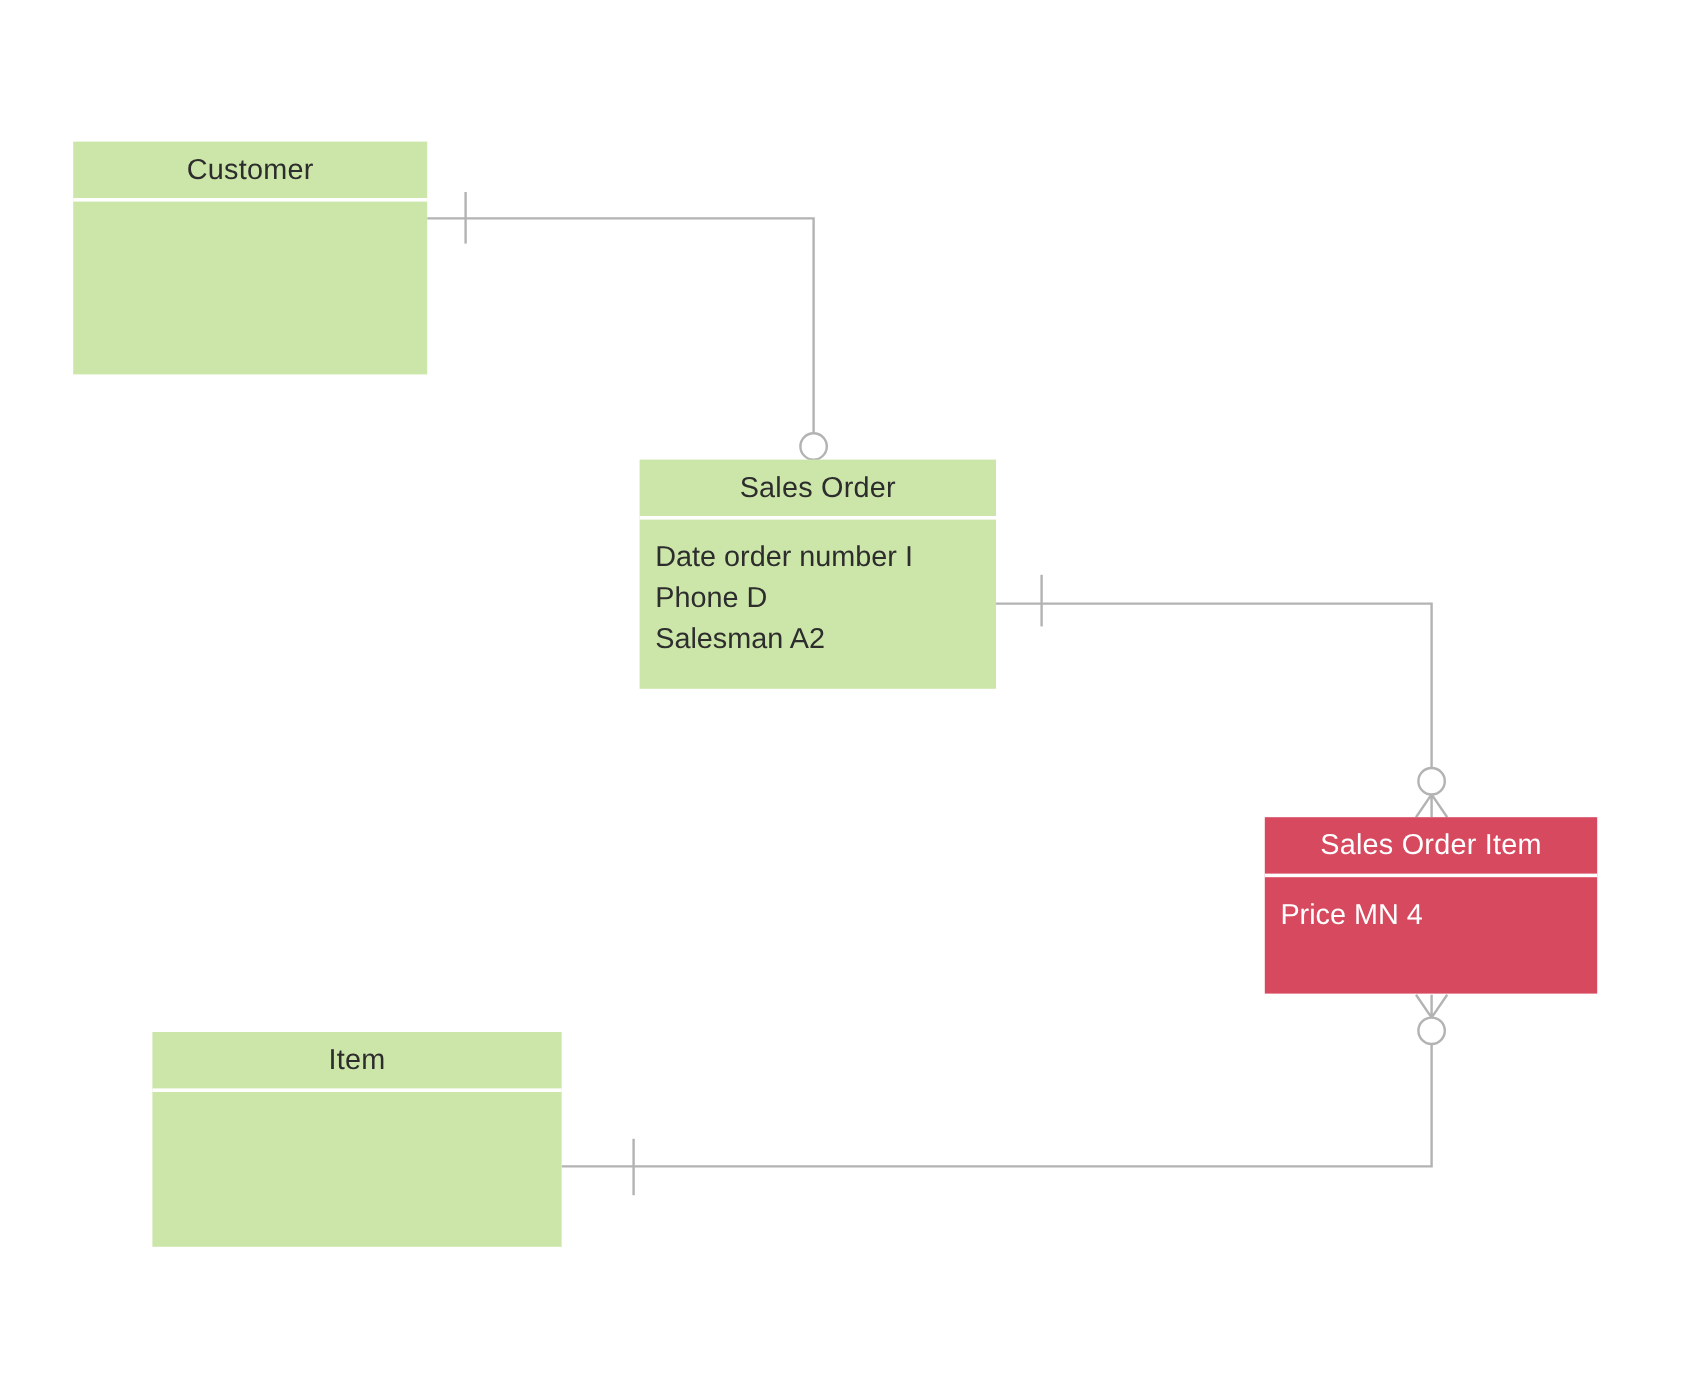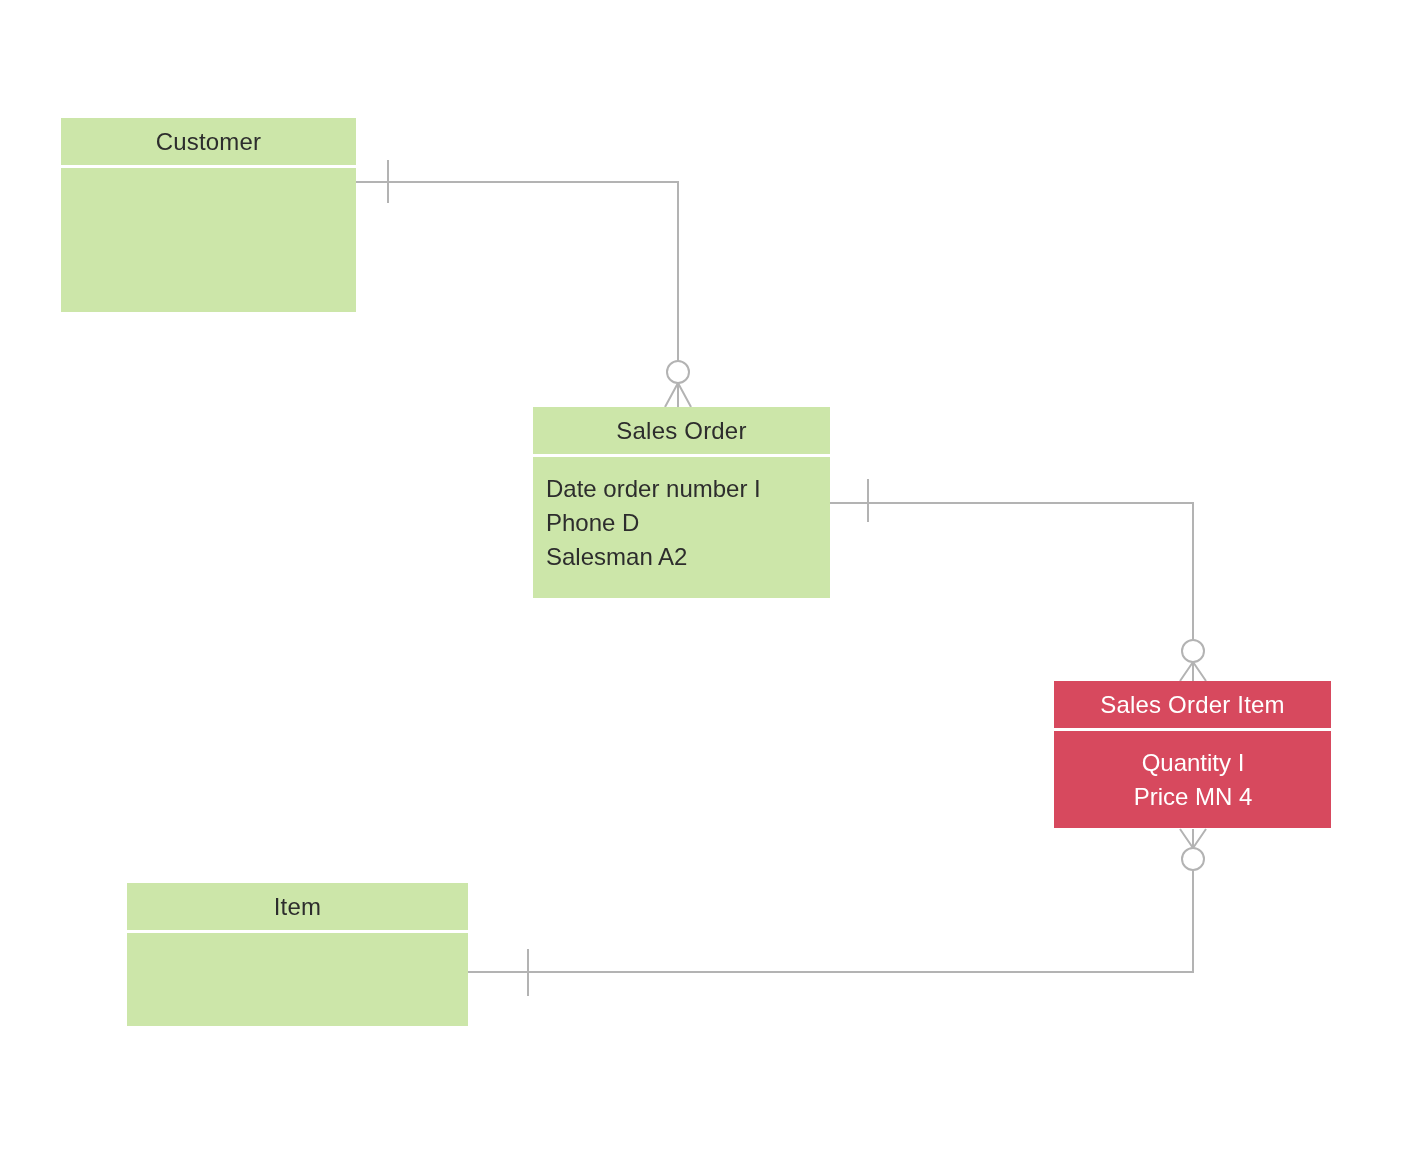--- a/index.html
+++ b/index.html
@@ -64,21 +64,20 @@
   .attr {
     white-space: pre;
   }
   .entity.green {
     background: var(--entity-green);
     color: var(--text-dark);
   }
   .entity.red {
     background: var(--entity-red);
     color: var(--text-light);
-    text-align: center;
   }
 </style>
 </head>
 <body>
 
 <div class="canvas">
 
   <svg class="connectors" viewBox="0 0 1402 1150" xmlns="http://www.w3.org/2000/svg">
 
     <g>
@@ -100,34 +99,33 @@
       <line class="stroke" x1="528" y1="949" x2="528" y2="996"></line>
       <circle class="circle" cx="1193" cy="859" r="11"></circle>
       <path class="stroke" d="M1193,848 L1180,829 M1193,848 L1193,829 M1193,848 L1206,829"></path>
     </g>
   </svg>
 
   <div class="entity green" style="left:61px; top:78px; width:295px; height:194px;margin-top:40px;">
     <div class="entity-header">Customer</div>
   </div>
 
-  <div class="entity green" style="left:533px; top:407px; width:297px; height:191px;">
+  <div class="entity green" style="left:533px; top:383px; width:297px; height:191px;">
     <div class="entity-header">Sales Order</div>
     <div class="entity-body">
       <div class="attr">Date order number I</div>
       <div class="attr">Phone D</div>
       <div class="attr">Salesman A2</div>
     </div>
   </div>
 
   <div class="entity red" style="left:1054px; top:681px; width:277px; height:147px;">
     <div class="entity-header">Sales Order Item</div>
     <div class="entity-body">
-      <div class="attr">Quantity I</div>
       <div class="attr">Price MN 4</div>
     </div>
   </div>
 
-  <div class="entity green" style="left:127px; top:883px; width:341px; height:143px;">
+  <div class="entity green" style="left:127px; top:860px; width:341px; height:179px;">
     <div class="entity-header">Item</div>
   </div>
 
 </div>
 
 </body></html>

